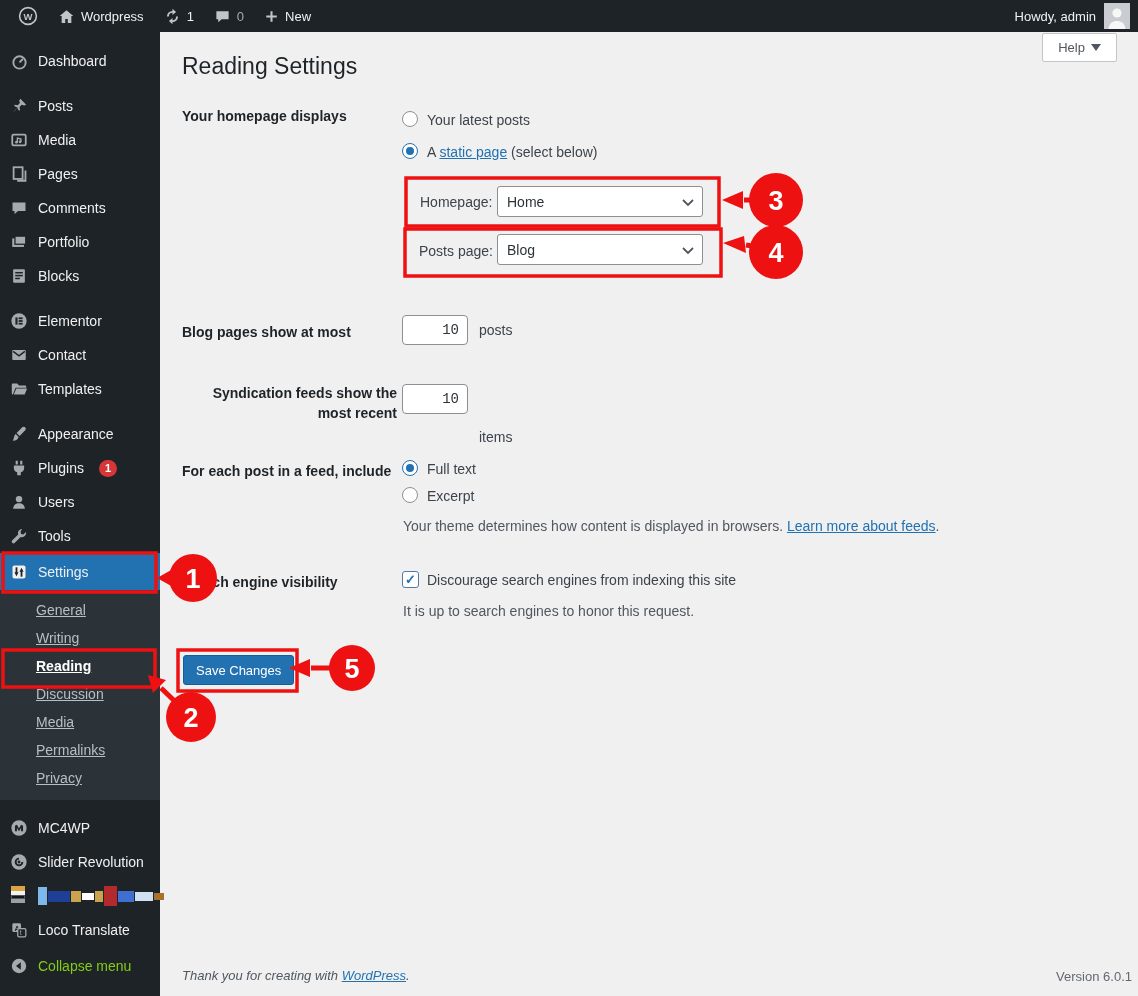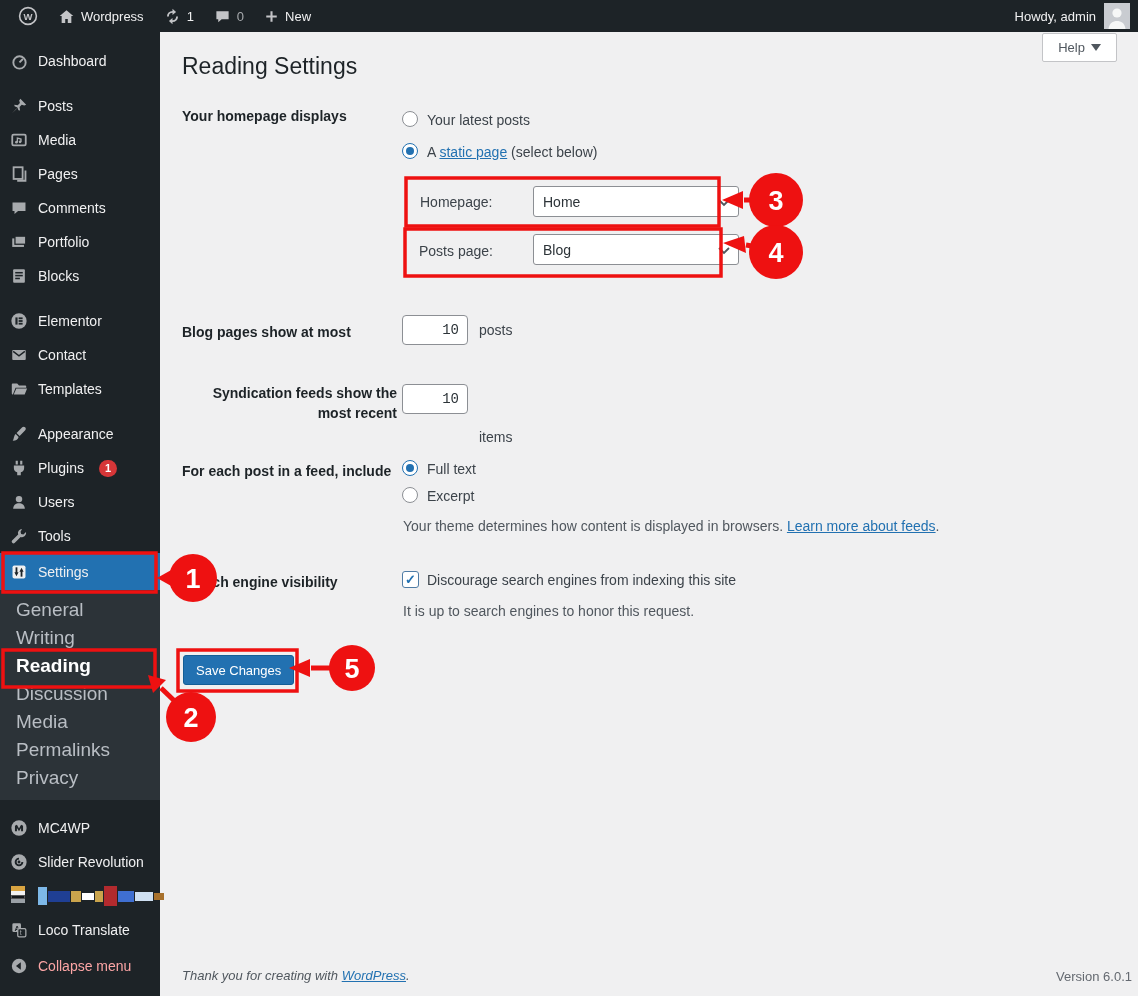--- a/index.html
+++ b/index.html
@@ -19,25 +19,25 @@
   .avatar { width:26px; height:26px; display:block; }
 
   
   .sidebar { position:absolute; left:0; top:32px; width:160px; height:964px; background:#1d2327; z-index:10; }
   .mi { display:flex; align-items:center; gap:9px; height:34px; padding-left:9px;
         color:#f0f0f1; font-size:14px; cursor:pointer; }
   .mi .ico { width:20px; height:20px; flex:0 0 20px; display:flex; align-items:center; justify-content:center; }
   .mi.first { margin-top:12px; }
   .mi.gap { margin-top:11px; }
   .mi.active { background:#2271b1; height:37px; }
-  .mi.dim span.lbl { color:#fca5a5; }
+  .mi.dim span.lbl { color:#84cc16; }
   .badge { margin-left:6px; background:#d63638; color:#fff; font-size:11px; line-height:17px;
            padding:0 6px; border-radius:9px; font-weight:bold; }
   .submenu { background:#2c3338; padding:6px 0 8px 0; }
-  .smi { height:28px; line-height:28px; padding-left:16px; font-size:19px; color:#b9bec4; cursor:pointer; }
+  .smi { height:28px; line-height:28px; padding-left:36px; font-size:14px; color:#b9bec4; cursor:pointer;text-decoration:underline; }
   .smi.current { color:#fff; font-weight:bold; }
   .glitch-text { display:flex; align-items:center; gap:1px; }
   .glitch-text i, .glitch-ico i { display:inline-block; }
 
   
   .abs { position:absolute;text-align:right; }
   .page-title { font-size:23px; font-weight:400; color:#1d2327; }
   .help-btn { position:absolute; left:1042px; top:33px; width:75px; height:29px; background:#fff;
               border:1px solid #c3c4c7; border-radius:2px; display:flex; align-items:center; justify-content:center;
               gap:6px; font-size:13px; color:#50575e; cursor:pointer; }
@@ -46,21 +46,21 @@
   .note-txt { font-size:14px; color:#50575e; }
   a.wp-link { color:#2271b1; text-decoration:underline; cursor:pointer; }
   .radio { width:16px; height:16px; border:1px solid #8c8f94; border-radius:50%; background:#fff; display:inline-block; }
   .radio.checked { border-color:#2271b1; }
   .radio.checked::after { content:""; display:block; width:8px; height:8px; margin:3px; border-radius:50%; background:#2271b1; }
   .checkbox { width:17px; height:17px; border:1px solid #4f7ca5; border-radius:3px; background:#fff;
               display:flex; align-items:center; justify-content:center; }
   .checkbox::after { content:"✓"; color:#2271b1; font-size:13px; font-weight:bold; line-height:1; }
   .sel { height:31px; width:206px; background:#fff; border:1px solid #8c8f94; border-radius:3px;
          display:flex; align-items:center; padding:0 26px 0 9px; font-size:14px; color:#2c3338; cursor:pointer;
-         position:absolute;margin-left:36px; }
+         position:absolute; }
   .sel svg { position:absolute; right:8px; top:12px; }
   .num-input { width:66px; height:30px; border:1px solid #8c8f94; border-radius:4px; background:#fff;
                font-size:14px; color:#2c3338; padding:0 8px; font-family:Liberation Mono, monospace; }
   .save-btn { background:#2271b1; border:1px solid #135e96; color:#fff; font-size:13px; height:30px;
               padding:0 12px; border-radius:3px; cursor:pointer; font-family:"Liberation Sans",sans-serif; }
   .footer-txt { font-size:13px; font-style:italic; color:#50575e; }
   .version-txt { font-size:13px; color:#646970; }
 
   
   .overlay { position:absolute; inset:0; z-index:50; pointer-events:none; }

